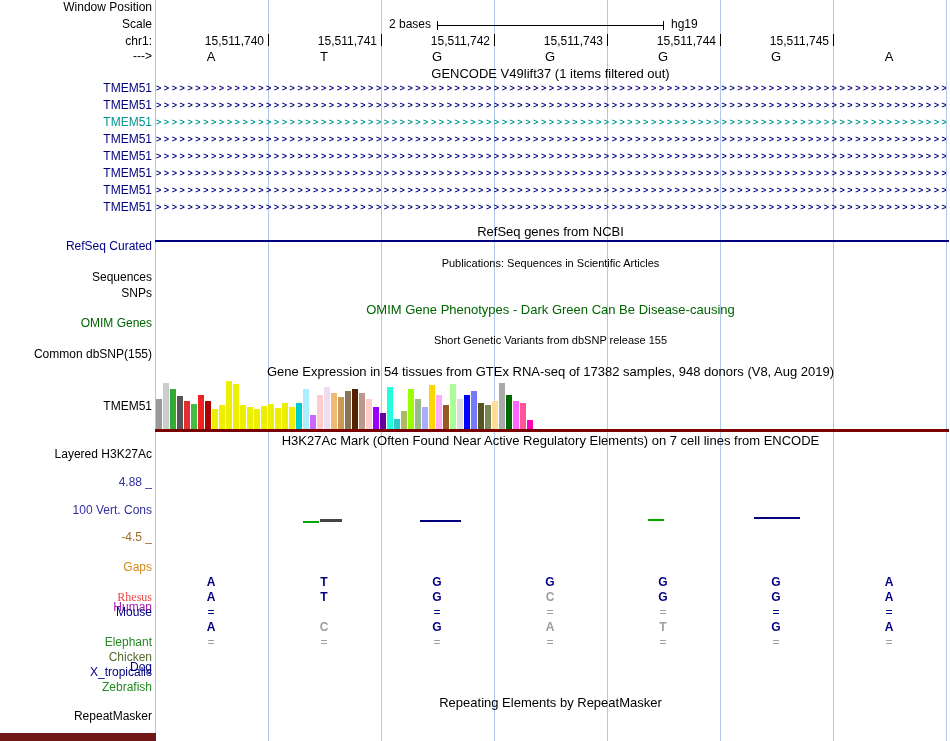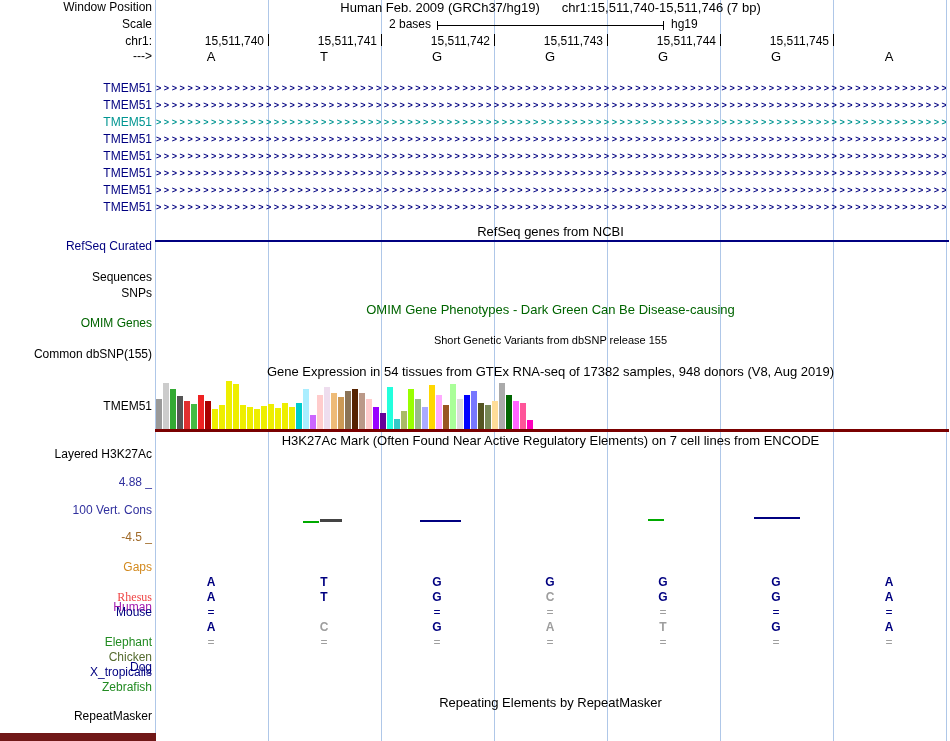--- a/index.html
+++ b/index.html
@@ -49,23 +49,20 @@
       <div class="vline" style="left: 155px; background: rgb(175, 199, 232);"></div>
       <div class="vline" style="left: 268px; background: rgb(175, 199, 232);"></div>
       <div class="vline" style="left: 381px; background: rgb(175, 199, 232);"></div>
       <div class="vline" style="left: 494px; background: rgb(175, 199, 232);"></div>
       <div class="vline" style="left: 607px; background: rgb(175, 199, 232);"></div>
       <div class="vline" style="left: 720px; background: rgb(175, 199, 232);"></div>
       <div class="vline" style="left: 833px; background: rgb(175, 199, 232);"></div>
       <div class="vline" style="left: 946px; background: rgb(175, 199, 232);"></div>
     </div>
 
-  <div class="center-head" style="top:1px">
-    <span>Human Feb. 2009 (GRCh37/hg19)</span><span class="title-gap"></span><span>chr1:15,511,740-15,511,746 (7 bp)</span>
-  </div>
   <div class="side-label" style="top:1px">Window Position</div>
 
   <div class="side-label" style="top:18px">Scale</div>
   <div class="scale-text">2 bases</div>
   <div class="scale-bar">
     <i class="t l"></i>
     <i class="mid"></i>
     <i class="t r"></i>
   </div>
   <div class="scale-right">hg19</div>
@@ -90,20 +87,21 @@
   <div id="bases" class="layer">
       <div class="base-letter" style="left: 199px;">A</div>
       <div class="base-letter" style="left: 312px;">T</div>
       <div class="base-letter" style="left: 425px;">G</div>
       <div class="base-letter" style="left: 538px;">G</div>
       <div class="base-letter" style="left: 651px;">G</div>
       <div class="base-letter" style="left: 764px;">G</div>
       <div class="base-letter" style="left: 877px;">A</div>
     </div>
 
+  <div class="center-head" style="top:67px">GENCODE V49lift37 (1 items filtered out)</div>
   <div id="gencode" class="layer">
       <div class="side-label" style="top: 82px; color: rgb(0, 0, 128);">TMEM51</div>
       <div class="tx-row" style="top: 82px; color: rgb(0, 0, 128);">&gt;&gt;&gt;&gt;&gt;&gt;&gt;&gt;&gt;&gt;&gt;&gt;&gt;&gt;&gt;&gt;&gt;&gt;&gt;&gt;&gt;&gt;&gt;&gt;&gt;&gt;&gt;&gt;&gt;&gt;&gt;&gt;&gt;&gt;&gt;&gt;&gt;&gt;&gt;&gt;&gt;&gt;&gt;&gt;&gt;&gt;&gt;&gt;&gt;&gt;&gt;&gt;&gt;&gt;&gt;&gt;&gt;&gt;&gt;&gt;&gt;&gt;&gt;&gt;&gt;&gt;&gt;&gt;&gt;&gt;&gt;&gt;&gt;&gt;&gt;&gt;&gt;&gt;&gt;&gt;&gt;&gt;&gt;&gt;&gt;&gt;&gt;&gt;&gt;&gt;&gt;&gt;&gt;&gt;&gt;&gt;&gt;&gt;&gt;&gt;&gt;&gt;&gt;&gt;&gt;&gt;&gt;&gt;&gt;&gt;&gt;&gt;&gt;&gt;&gt;&gt;&gt;&gt;&gt;&gt;&gt;&gt;&gt;&gt;&gt;&gt;&gt;&gt;&gt;&gt;</div>
       <div class="side-label" style="top: 99px; color: rgb(0, 0, 128);">TMEM51</div>
       <div class="tx-row" style="top: 99px; color: rgb(0, 0, 128);">&gt;&gt;&gt;&gt;&gt;&gt;&gt;&gt;&gt;&gt;&gt;&gt;&gt;&gt;&gt;&gt;&gt;&gt;&gt;&gt;&gt;&gt;&gt;&gt;&gt;&gt;&gt;&gt;&gt;&gt;&gt;&gt;&gt;&gt;&gt;&gt;&gt;&gt;&gt;&gt;&gt;&gt;&gt;&gt;&gt;&gt;&gt;&gt;&gt;&gt;&gt;&gt;&gt;&gt;&gt;&gt;&gt;&gt;&gt;&gt;&gt;&gt;&gt;&gt;&gt;&gt;&gt;&gt;&gt;&gt;&gt;&gt;&gt;&gt;&gt;&gt;&gt;&gt;&gt;&gt;&gt;&gt;&gt;&gt;&gt;&gt;&gt;&gt;&gt;&gt;&gt;&gt;&gt;&gt;&gt;&gt;&gt;&gt;&gt;&gt;&gt;&gt;&gt;&gt;&gt;&gt;&gt;&gt;&gt;&gt;&gt;&gt;&gt;&gt;&gt;&gt;&gt;&gt;&gt;&gt;&gt;&gt;&gt;&gt;&gt;&gt;&gt;&gt;&gt;&gt;</div>
       <div class="side-label" style="top: 116px; color: rgb(0, 149, 145);">TMEM51</div>
       <div class="tx-row" style="top: 116px; color: rgb(0, 149, 145);">&gt;&gt;&gt;&gt;&gt;&gt;&gt;&gt;&gt;&gt;&gt;&gt;&gt;&gt;&gt;&gt;&gt;&gt;&gt;&gt;&gt;&gt;&gt;&gt;&gt;&gt;&gt;&gt;&gt;&gt;&gt;&gt;&gt;&gt;&gt;&gt;&gt;&gt;&gt;&gt;&gt;&gt;&gt;&gt;&gt;&gt;&gt;&gt;&gt;&gt;&gt;&gt;&gt;&gt;&gt;&gt;&gt;&gt;&gt;&gt;&gt;&gt;&gt;&gt;&gt;&gt;&gt;&gt;&gt;&gt;&gt;&gt;&gt;&gt;&gt;&gt;&gt;&gt;&gt;&gt;&gt;&gt;&gt;&gt;&gt;&gt;&gt;&gt;&gt;&gt;&gt;&gt;&gt;&gt;&gt;&gt;&gt;&gt;&gt;&gt;&gt;&gt;&gt;&gt;&gt;&gt;&gt;&gt;&gt;&gt;&gt;&gt;&gt;&gt;&gt;&gt;&gt;&gt;&gt;&gt;&gt;&gt;&gt;&gt;&gt;&gt;&gt;&gt;&gt;&gt;</div>
       <div class="side-label" style="top: 133px; color: rgb(0, 0, 128);">TMEM51</div>
       <div class="tx-row" style="top: 133px; color: rgb(0, 0, 128);">&gt;&gt;&gt;&gt;&gt;&gt;&gt;&gt;&gt;&gt;&gt;&gt;&gt;&gt;&gt;&gt;&gt;&gt;&gt;&gt;&gt;&gt;&gt;&gt;&gt;&gt;&gt;&gt;&gt;&gt;&gt;&gt;&gt;&gt;&gt;&gt;&gt;&gt;&gt;&gt;&gt;&gt;&gt;&gt;&gt;&gt;&gt;&gt;&gt;&gt;&gt;&gt;&gt;&gt;&gt;&gt;&gt;&gt;&gt;&gt;&gt;&gt;&gt;&gt;&gt;&gt;&gt;&gt;&gt;&gt;&gt;&gt;&gt;&gt;&gt;&gt;&gt;&gt;&gt;&gt;&gt;&gt;&gt;&gt;&gt;&gt;&gt;&gt;&gt;&gt;&gt;&gt;&gt;&gt;&gt;&gt;&gt;&gt;&gt;&gt;&gt;&gt;&gt;&gt;&gt;&gt;&gt;&gt;&gt;&gt;&gt;&gt;&gt;&gt;&gt;&gt;&gt;&gt;&gt;&gt;&gt;&gt;&gt;&gt;&gt;&gt;&gt;&gt;&gt;&gt;</div>
       <div class="side-label" style="top: 150px; color: rgb(0, 0, 128);">TMEM51</div>
@@ -113,20 +111,21 @@
       <div class="side-label" style="top: 184px; color: rgb(0, 0, 128);">TMEM51</div>
       <div class="tx-row" style="top: 184px; color: rgb(0, 0, 128);">&gt;&gt;&gt;&gt;&gt;&gt;&gt;&gt;&gt;&gt;&gt;&gt;&gt;&gt;&gt;&gt;&gt;&gt;&gt;&gt;&gt;&gt;&gt;&gt;&gt;&gt;&gt;&gt;&gt;&gt;&gt;&gt;&gt;&gt;&gt;&gt;&gt;&gt;&gt;&gt;&gt;&gt;&gt;&gt;&gt;&gt;&gt;&gt;&gt;&gt;&gt;&gt;&gt;&gt;&gt;&gt;&gt;&gt;&gt;&gt;&gt;&gt;&gt;&gt;&gt;&gt;&gt;&gt;&gt;&gt;&gt;&gt;&gt;&gt;&gt;&gt;&gt;&gt;&gt;&gt;&gt;&gt;&gt;&gt;&gt;&gt;&gt;&gt;&gt;&gt;&gt;&gt;&gt;&gt;&gt;&gt;&gt;&gt;&gt;&gt;&gt;&gt;&gt;&gt;&gt;&gt;&gt;&gt;&gt;&gt;&gt;&gt;&gt;&gt;&gt;&gt;&gt;&gt;&gt;&gt;&gt;&gt;&gt;&gt;&gt;&gt;&gt;&gt;&gt;&gt;</div>
       <div class="side-label" style="top: 201px; color: rgb(0, 0, 128);">TMEM51</div>
       <div class="tx-row" style="top: 201px; color: rgb(0, 0, 128);">&gt;&gt;&gt;&gt;&gt;&gt;&gt;&gt;&gt;&gt;&gt;&gt;&gt;&gt;&gt;&gt;&gt;&gt;&gt;&gt;&gt;&gt;&gt;&gt;&gt;&gt;&gt;&gt;&gt;&gt;&gt;&gt;&gt;&gt;&gt;&gt;&gt;&gt;&gt;&gt;&gt;&gt;&gt;&gt;&gt;&gt;&gt;&gt;&gt;&gt;&gt;&gt;&gt;&gt;&gt;&gt;&gt;&gt;&gt;&gt;&gt;&gt;&gt;&gt;&gt;&gt;&gt;&gt;&gt;&gt;&gt;&gt;&gt;&gt;&gt;&gt;&gt;&gt;&gt;&gt;&gt;&gt;&gt;&gt;&gt;&gt;&gt;&gt;&gt;&gt;&gt;&gt;&gt;&gt;&gt;&gt;&gt;&gt;&gt;&gt;&gt;&gt;&gt;&gt;&gt;&gt;&gt;&gt;&gt;&gt;&gt;&gt;&gt;&gt;&gt;&gt;&gt;&gt;&gt;&gt;&gt;&gt;&gt;&gt;&gt;&gt;&gt;&gt;&gt;&gt;</div>
     </div>
 
   <div class="center-head" style="top:225px">RefSeq genes from NCBI</div>
   <div class="hline" style="top: 240px; height: 2px; background: rgb(0, 0, 128);"></div>
   <div class="side-label" style="top: 240px; color: rgb(0, 0, 128);">RefSeq Curated</div>
 
+  <div class="center-head small" style="top:257px">Publications: Sequences in Scientific Articles</div>
   <div class="side-label" style="top:271px">Sequences</div>
   <div class="side-label" style="top:287px">SNPs</div>
 
   <div class="center-head" style="top: 303px; color: rgb(0, 100, 0);">OMIM Gene Phenotypes - Dark Green Can Be Disease-causing</div>
   <div class="side-label" style="top: 317px; color: rgb(0, 100, 0);">OMIM Genes</div>
 
   <div class="center-head small" style="top:334px">Short Genetic Variants from dbSNP release 155</div>
   <div class="side-label" style="top:348px">Common dbSNP(155)</div>
 
   <div class="center-head" style="top:365px">Gene Expression in 54 tissues from GTEx RNA-seq of 17382 samples, 948 donors (V8, Aug 2019)</div>

